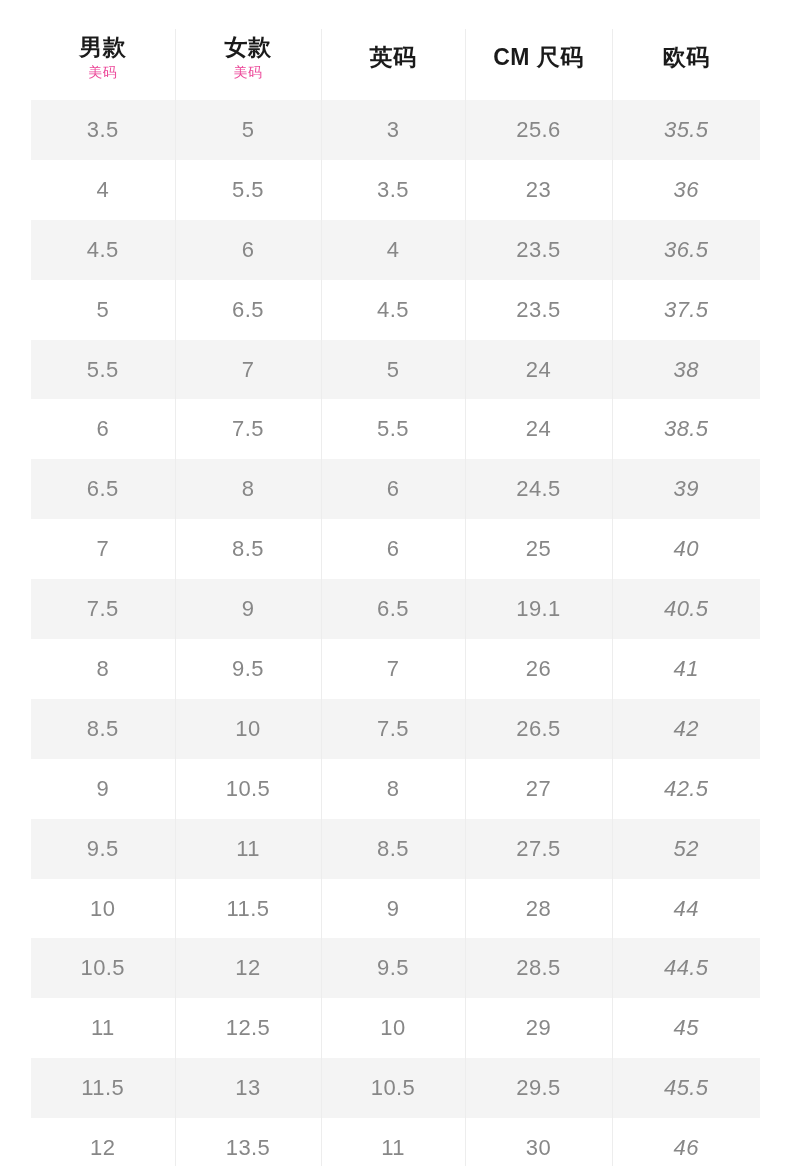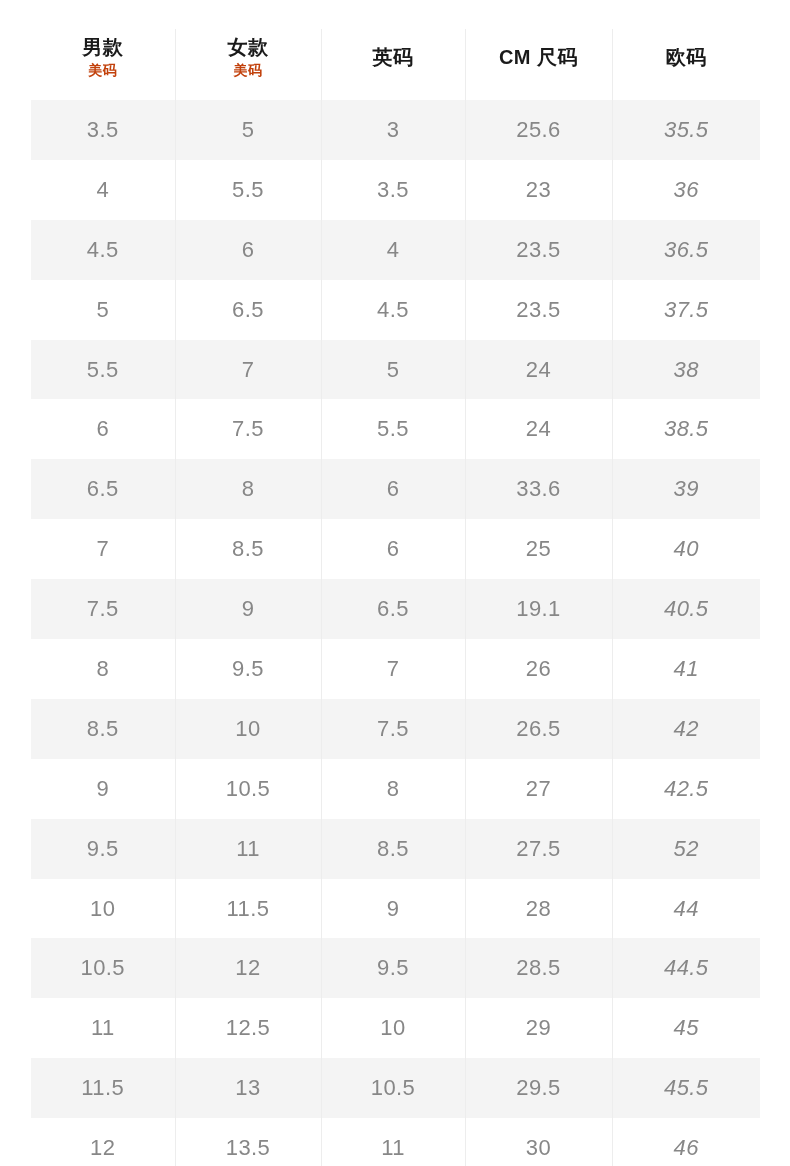--- a/index.html
+++ b/index.html
@@ -59,31 +59,31 @@
     padding: 0 2px 12px 2px;
     text-align: center;
     vertical-align: middle;
     height: 59px;
   }
   th.header-cell:last-child {
     border-right: none;
   }
   .header-title {
     display: block;
-    font-size: 20px;
+    font-size: 23px;
     font-weight: 700;
     color: #1a1a1a;
     line-height: 1.18;
     letter-spacing: 0.5px;
   }
   .header-sub {
     display: block;
     font-size: 14px;
-    font-weight: 700;
-    color: #c2410c;
+    font-weight: 400;
+    color: #ec4899;
     line-height: 1.5;
     letter-spacing: 0.5px;
     min-height: 1px;
   }
   .header-sub:empty {
     display: block;
     height: 0;
   }
 
   
@@ -186,21 +186,21 @@
             <td class="data-cell">6</td>
             <td class="data-cell">7.5</td>
             <td class="data-cell">5.5</td>
             <td class="data-cell">24</td>
             <td class="data-cell">38.5</td>
           </tr>
           <tr class="data-row row-odd">
             <td class="data-cell">6.5</td>
             <td class="data-cell">8</td>
             <td class="data-cell">6</td>
-            <td class="data-cell">33.6</td>
+            <td class="data-cell">24.5</td>
             <td class="data-cell">39</td>
           </tr>
           <tr class="data-row row-even">
             <td class="data-cell">7</td>
             <td class="data-cell">8.5</td>
             <td class="data-cell">6</td>
             <td class="data-cell">25</td>
             <td class="data-cell">40</td>
           </tr>
           <tr class="data-row row-odd">

